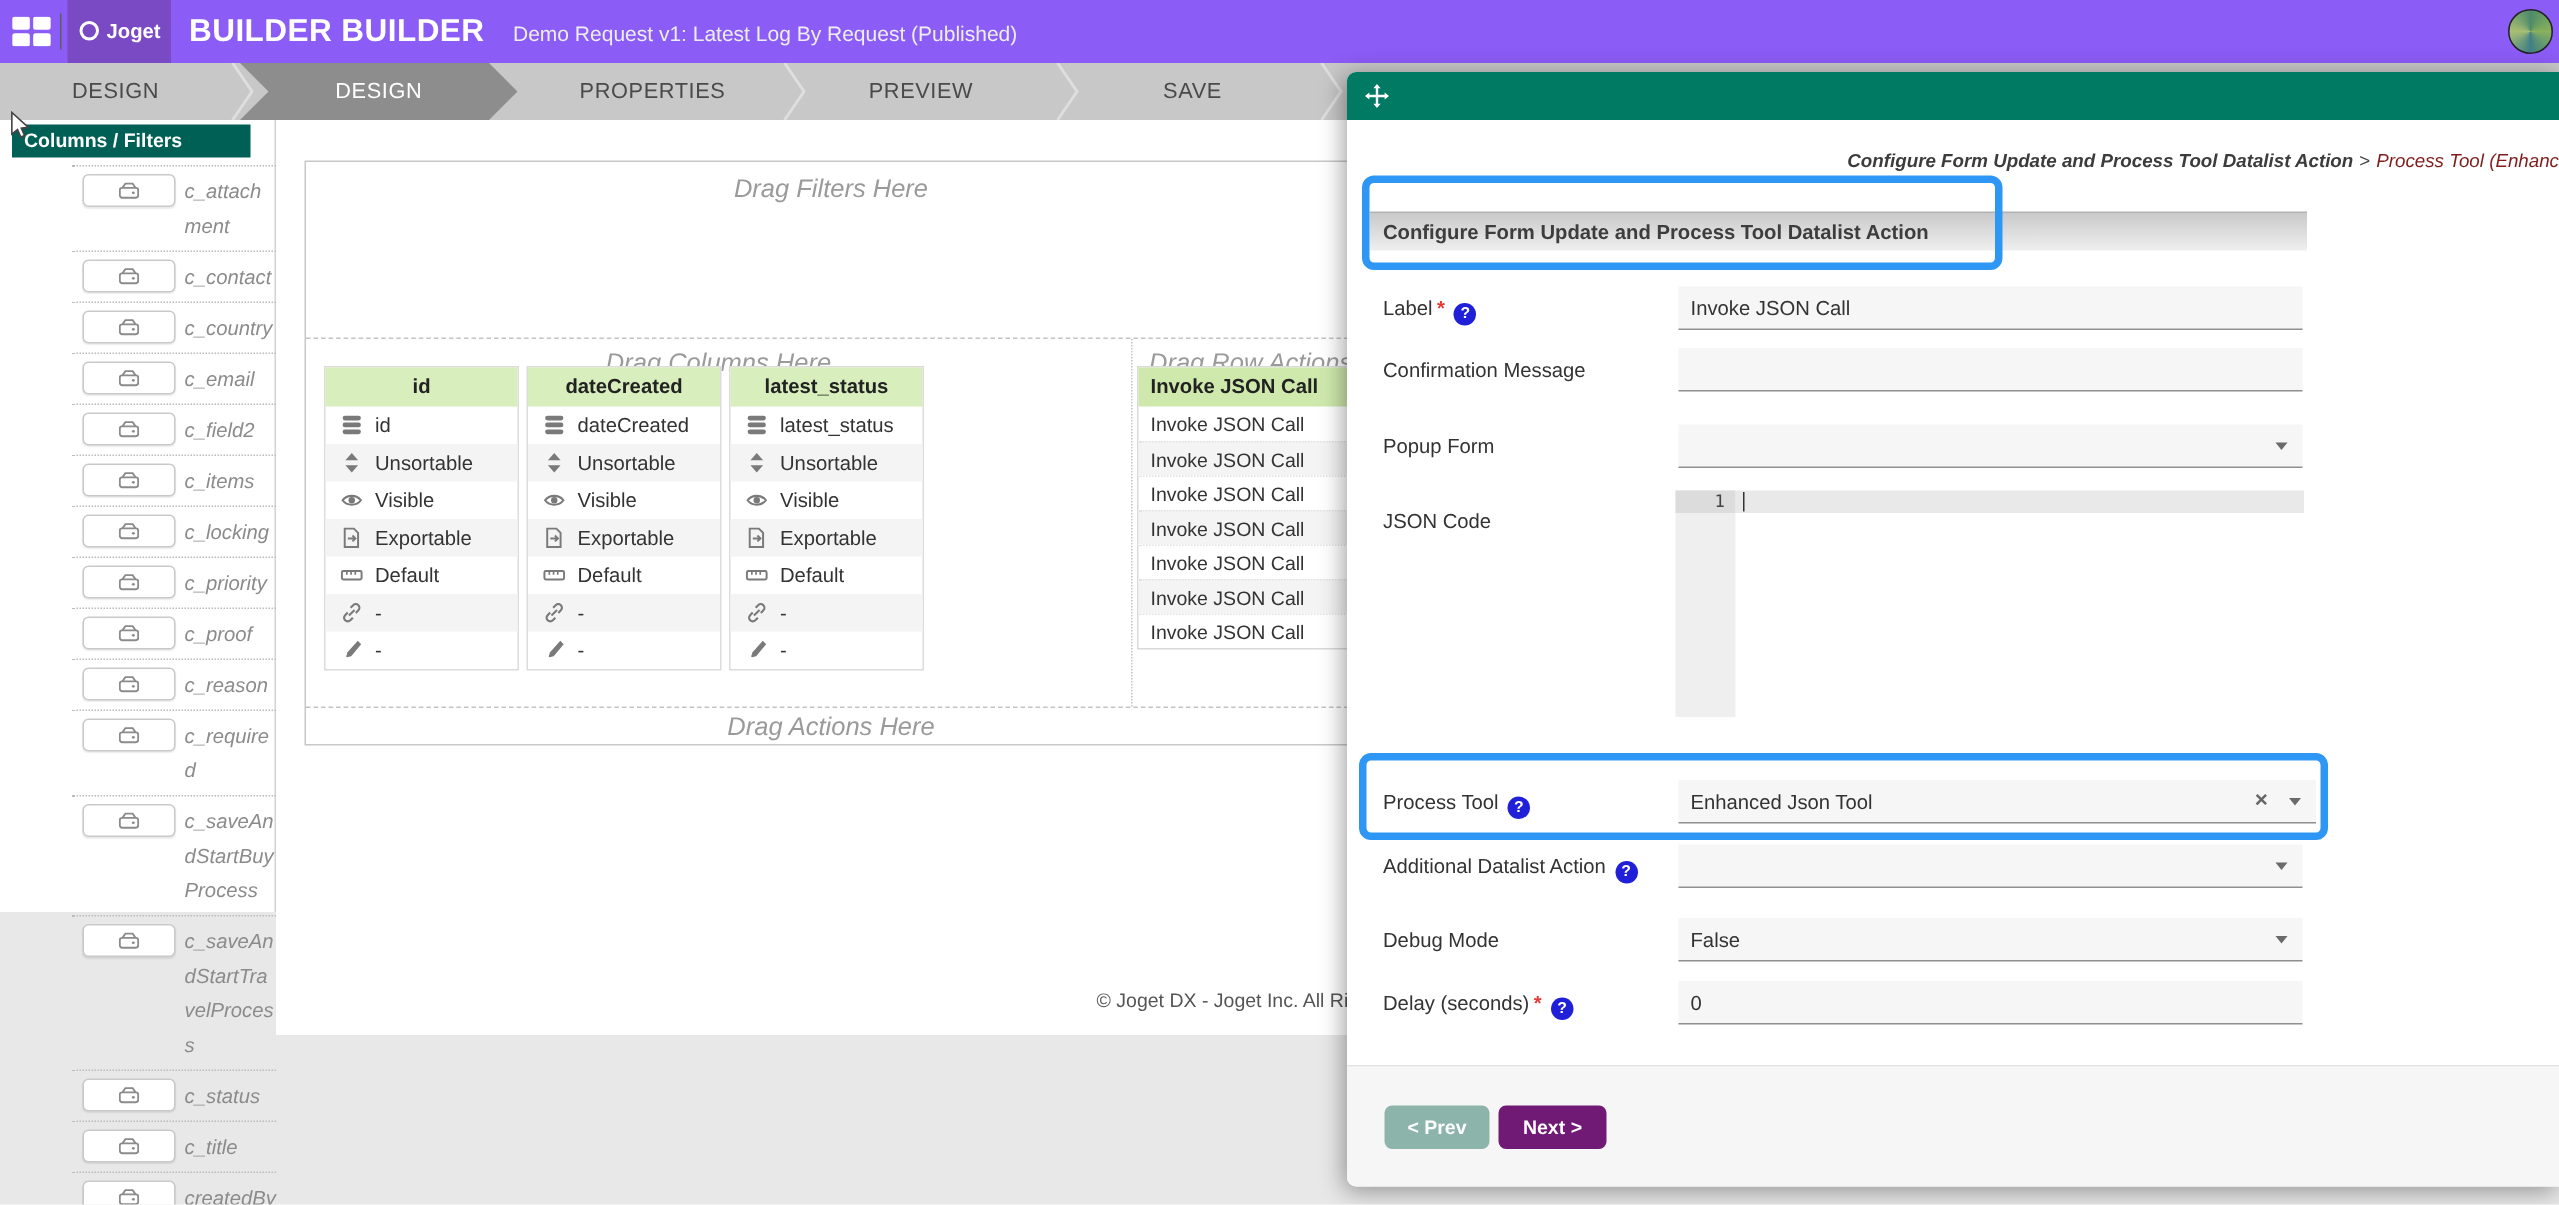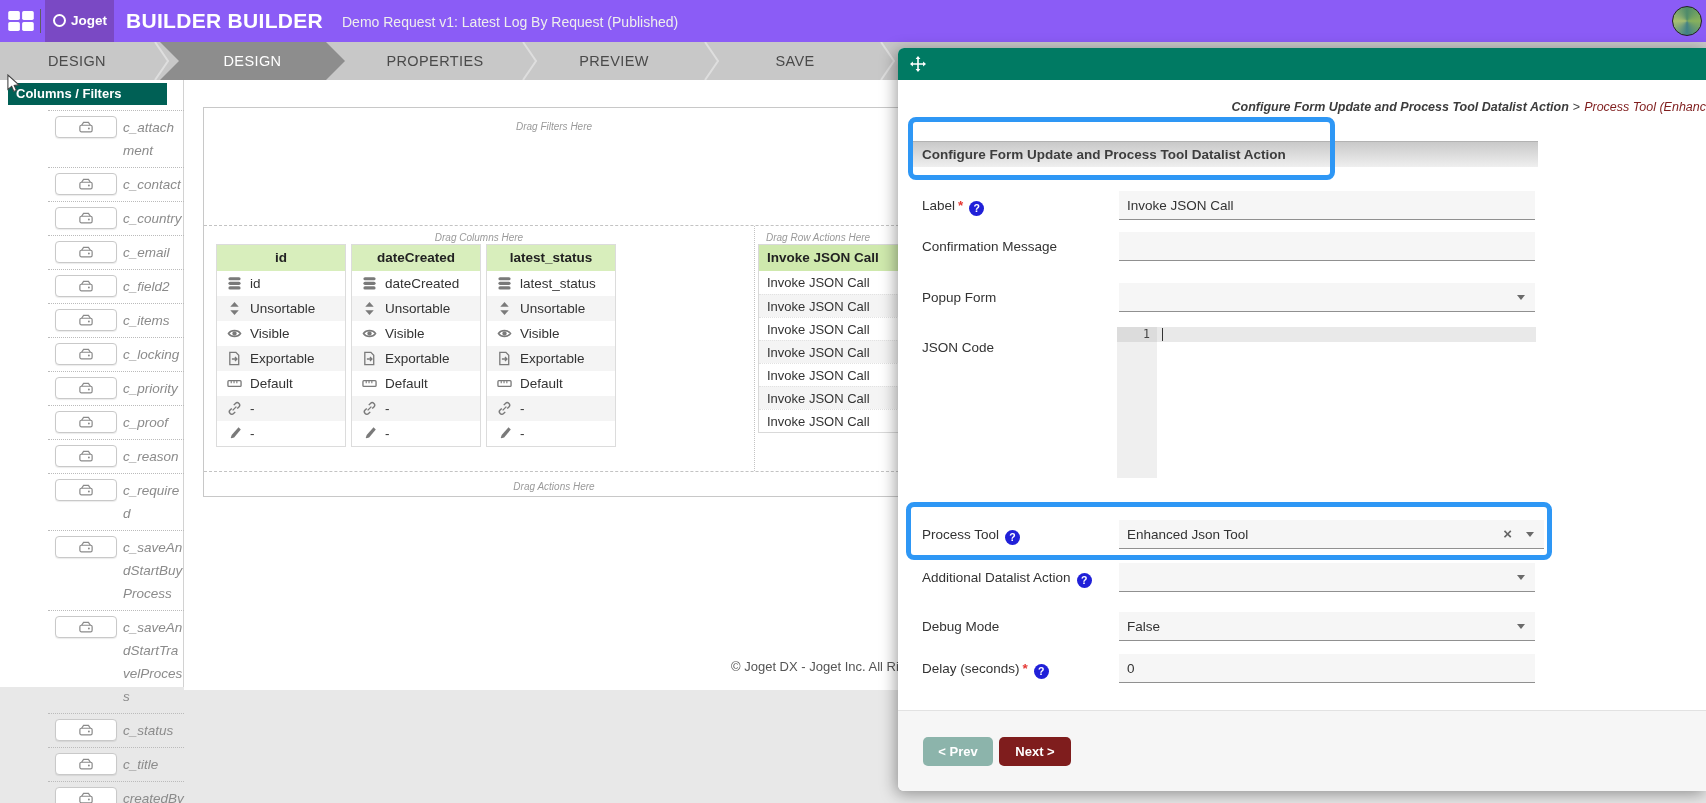--- a/index.html
+++ b/index.html
@@ -22,34 +22,34 @@
   
   .tabbar { position:absolute; left:0; top:42px; width:1706px; height:38px; background:#c8c8c8; z-index:1; }
   .tab-label { position:absolute; top:0; transform:translateX(-50%); line-height:38px; font-size:14.5px; color:#4a4a4a; letter-spacing:.4px; white-space:nowrap; }
   .tab-active { position:absolute; left:160px; top:0; width:185px; height:38px; background:#8d8d8d;
      clip-path:polygon(0 0, calc(100% - 19px) 0, 100% 50%, calc(100% - 19px) 100%, 0 100%, 19px 50%); }
   .tab-active .tab-label { left:50%; color:#fff; }
   .tab-sep { position:absolute; top:0; }
   .cursor-icon { position:absolute; left:7px; top:74px; z-index:2; }
 
   
-  .sidebar { position:absolute; left:0; top:80px; width:184px; height:607px; background:#fff; border-right:1px solid #d2d2d2; z-index:1; }
+  .sidebar { position:absolute; left:0; top:80px; width:184px; height:528px; background:#fff; border-right:1px solid #d2d2d2; z-index:1; }
   .sidebar-title { position:absolute; left:8px; top:3px; width:159px; height:22px; background:#006055; color:#fff;
                    font-weight:bold; font-size:13px; line-height:22px; padding-left:8px; }
   .side-list { position:absolute; left:0; top:30px; width:184px; }
   .sitem { display:flex; gap:6px; align-items:flex-start; border-top:1px dotted #bbb; padding:5px 0 5px 7px;margin-left:48px; }
   .dicon { width:22px; height:22px; border:1px solid #c9c9c9; border-radius:4px; background:#fff;
            box-shadow:0 1px 1px rgba(0,0,0,.08); display:flex; align-items:center; justify-content:center; color:#5a5a5a; }
   .dicon svg { width:14px; height:14px; }
   .sitem span { font-style:italic; font-size:13.5px; color:#8b8b8b; line-height:23px; width:142px; word-break:break-all; }
 
   
   .canvas { position:absolute; left:184px; top:80px; width:1522px; height:610px; background:#fff; z-index:0; }
   .design-card { position:absolute; left:19px; top:27px; width:702px; height:390px; border:1px solid #c8c8c8; background:#fff; }
-  .hint { font-style:italic; color:#9a9a9a; font-size:10px; }
+  .hint { font-style:italic; color:#9a9a9a; font-size:17px; }
   .zone-filters { position:absolute; left:0; top:0; width:700px; height:118px; border-bottom:1px dashed #c3c3c3; text-align:center; padding-top:8px; }
   .zone-mid { position:absolute; left:0; top:118px; width:700px; height:245px; }
   .hint-cols { position:absolute; left:0; top:6px; width:550px; text-align:center; }
   .vdivider { position:absolute; left:550px; top:0; height:245px; border-left:1px dotted #c3c3c3; }
   .hint-rowactions { position:absolute; left:562px; top:6px; white-space:nowrap; }
   .zone-actions { position:absolute; left:0; top:363px; width:700px; height:26px; border-top:1px dashed #c3c3c3; text-align:center; line-height:26px; }
 
   .col-card { position:absolute; top:18px; width:130px; border:1px solid #dcdcdc; background:#fff; }
   .col-head { height:26px; line-height:26px; text-align:center; background:#d8eebc; font-weight:bold; font-size:13.5px; color:#222; }
   .col-row { height:25px; display:flex; align-items:center; gap:8px; padding-left:10px; font-size:13.5px; color:#333; }
@@ -97,21 +97,21 @@
   .gutter-cell { position:absolute; left:0; top:0; width:40px; height:15px; background:#dcdcdc; text-align:right;
                  padding-right:7px; font-family:"DejaVu Sans Mono",monospace; font-size:11.5px; color:#444; line-height:15px; }
   .active-line { position:absolute; left:40px; top:0; width:379px; height:15px; background:#e9e9e9; }
   .caret-bar { position:absolute; left:45px; top:1px; width:1px; height:13px; background:#333; }
 
   .modal-footer { position:absolute; left:0; top:662px; width:808px; height:81px; background:#f6f6f6;
                   border-top:1px solid #e2e2e2; border-radius:0 0 0 6px; }
   .btn { position:absolute; top:26px; height:29px; border:0; border-radius:5px; color:#fff; font-weight:bold;
          font-size:13px; font-family:"Liberation Sans",sans-serif; }
   .btn-prev { left:25px; width:70px; background:#8cb4ab; }
-  .btn-next { left:101px; width:72px; background:#7f1d1d; }
+  .btn-next { left:101px; width:72px; background:#701a75; }
 </style>
 </head>
 <body>
 
 <svg width="0" height="0" style="position:absolute">
   <defs>
     <symbol id="i-db" viewBox="0 0 16 16">
         <rect x="1.5" y="1.2" width="13" height="3.4" rx="1.7"></rect>
         <rect x="1.5" y="6.1" width="13" height="3.4" rx="1.7"></rect>
         <rect x="1.5" y="11" width="13" height="3.4" rx="1.7"></rect>

